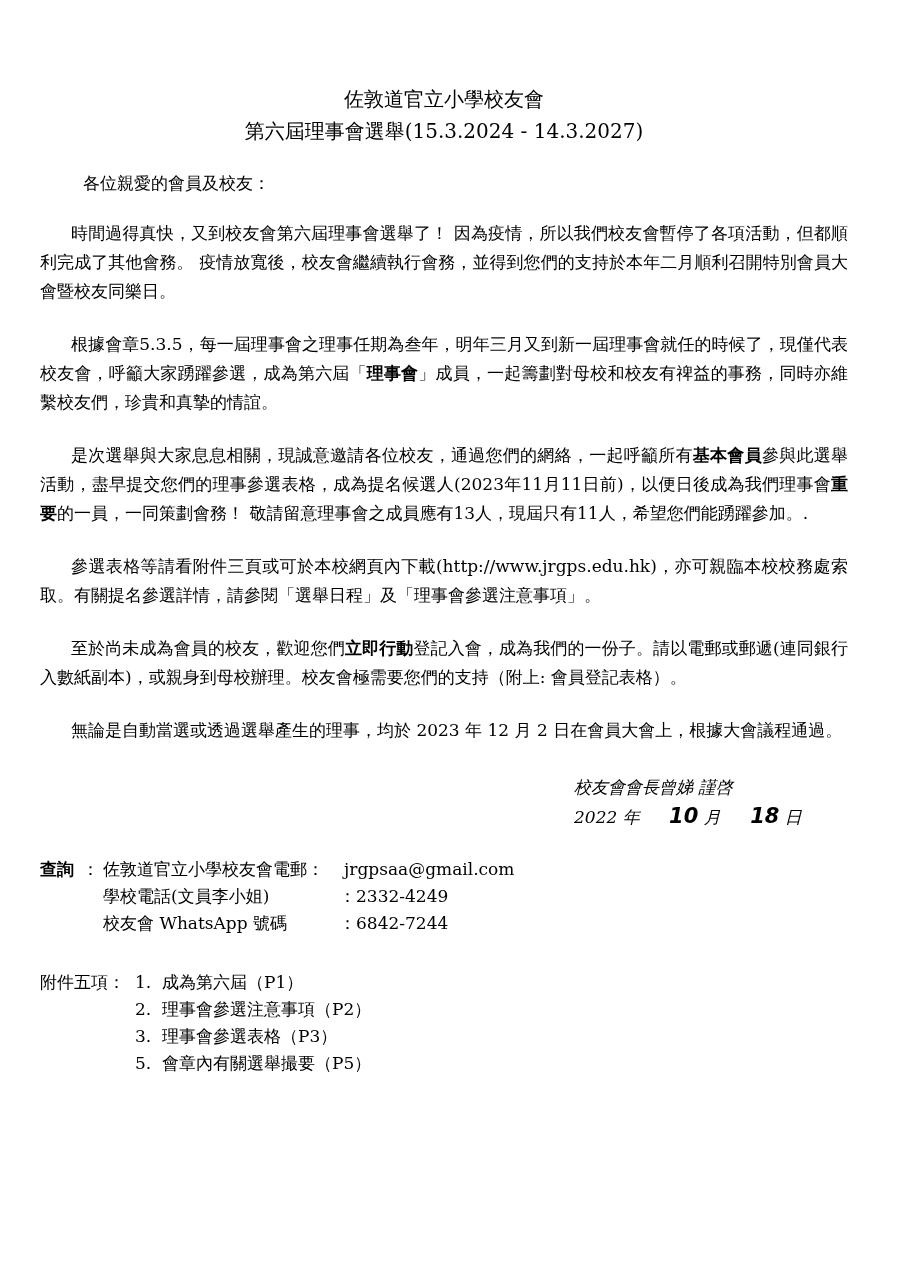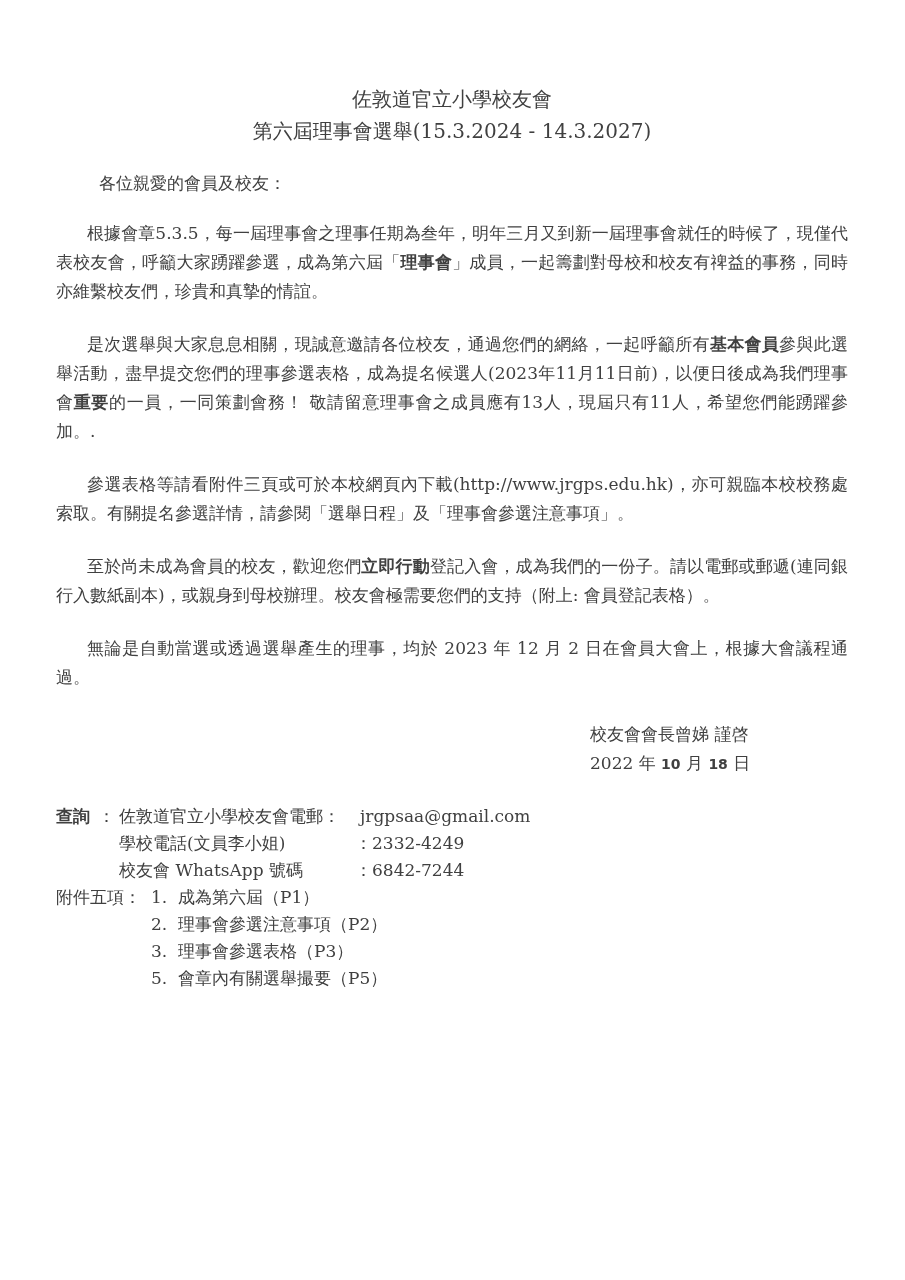--- a/index.html
+++ b/index.html
@@ -3,24 +3,24 @@
 <meta charset="utf-8">
 <style>
   html, body { margin: 0; padding: 0; background: #ffffff; }
   .page {
     position: relative;
     width: 905px;
     height: 1280px;
     margin: 0 auto;
     background: #ffffff;
     box-sizing: border-box;
-    padding: 86px 57px 0 56px;
+    padding: 86px 57px 0 40px;
     font-family: "DejaVu Serif", "Liberation Serif", serif;
     font-size: 17px;
-    color: #404040;
+    color: #000000;
     overflow: hidden;
   }
   .doc-title {
     text-align: center;
     font-size: 20px;
     line-height: 26px;
   }
   .doc-subtitle {
     text-align: center;
     font-size: 20px;
@@ -36,56 +36,59 @@
     margin-top: 24px;
     line-height: 29px;
     text-align: justify;
     text-indent: 31px;
   }
   .para:first-of-type { margin-top: 33px; }
   .b { font-weight: bold; }
   .altnum {
     font-family: "DejaVu Sans", "Liberation Sans", sans-serif;
     font-weight: 600;
-    font-size: 14px;
+    font-size: 21px;
+    margin-left: 24px;
   }
   .signature {
     margin-top: 28px;
     margin-left: 534px;
     line-height: 29px;
+    font-style: italic;
   }
   .inquiry { margin-top: 24px; }
   .inq-row { line-height: 27px; white-space: nowrap; }
   .inq-key {
     display: inline-block;
     width: 63px;
   }
   .inq-keycolon { margin-left: 8px; }
   .inq-lbl { display: inline-block; }
   .inq-lbl.w { min-width: 236px; }
   .inq-val.gap { margin-left: 20px; }
   .att {
-    margin-top: 0;
+    margin-top: 32px;
     display: flex;
     align-items: flex-start;
   }
   .att-head { flex: none; width: 95px; line-height: 27px; }
   .att-item { line-height: 27px; }
   .att-num { display: inline-block; width: 27px; }
 </style>
 </head>
 <body>
 
 <div class="page">
 
   <div class="doc-title">佐敦道官立小學校友會</div>
   <div class="doc-subtitle">第六屆理事會選舉(15.3.2024 - 14.3.2027)</div>
 
   <div class="salutation">各位親愛的會員及校友：</div>
 
+  <div class="para"><span>時間過得真快，又到校友會第六屆理事會選舉了！ 因為疫情，所以我們校友會暫停了各項活動，但都順利完成了其他會務。 疫情放寬後，校友會繼續執行會務，並得到您們的支持於本年二月順利召開特別會員大會暨校友同樂日。</span></div>
   <div class="para"><span>根據會章5.3.5，每一屆理事會之理事任期為叁年，明年三月又到新一屆理事會就任的時候了，現僅代表校友會，呼籲大家踴躍參選，成為第六屆「</span><span class="b">理事會</span><span>」成員，一起籌劃對母校和校友有禆益的事務，同時亦維繫校友們，珍貴和真摯的情誼。</span></div>
   <div class="para"><span>是次選舉與大家息息相關，現誠意邀請各位校友，通過您們的網絡，一起呼籲所有</span><span class="b">基本會員</span><span>參與此選舉活動，盡早提交您們的理事參選表格，成為提名候選人(2023年11月11日前)，以便日後成為我們理事會</span><span class="b">重要</span><span>的一員，一同策劃會務！ 敬請留意理事會之成員應有13人，現屆只有11人，希望您們能踴躍參加。.</span></div>
   <div class="para"><span>參選表格等請看附件三頁或可於本校網頁內下載(http://www.jrgps.edu.hk)，亦可親臨本校校務處索取。有關提名參選詳情，請參閱「選舉日程」及「理事會參選注意事項」。</span></div>
   <div class="para"><span>至於尚未成為會員的校友，歡迎您們</span><span class="b">立即行動</span><span>登記入會，成為我們的一份子。請以電郵或郵遞(連同銀行入數紙副本)，或親身到母校辦理。校友會極需要您們的支持（附上: 會員登記表格）。</span></div>
   <div class="para"><span>無論是自動當選或透過選舉產生的理事，均於 2023 年 12 月 2 日在會員大會上，根據大會議程通過。</span></div>
 
   <div class="signature">
     <div>校友會會長曾娣 謹啓</div>
     <div><span>2022 年 </span><span class="altnum">10</span><span> 月 </span><span class="altnum">18</span><span> 日</span></div>
   </div>

